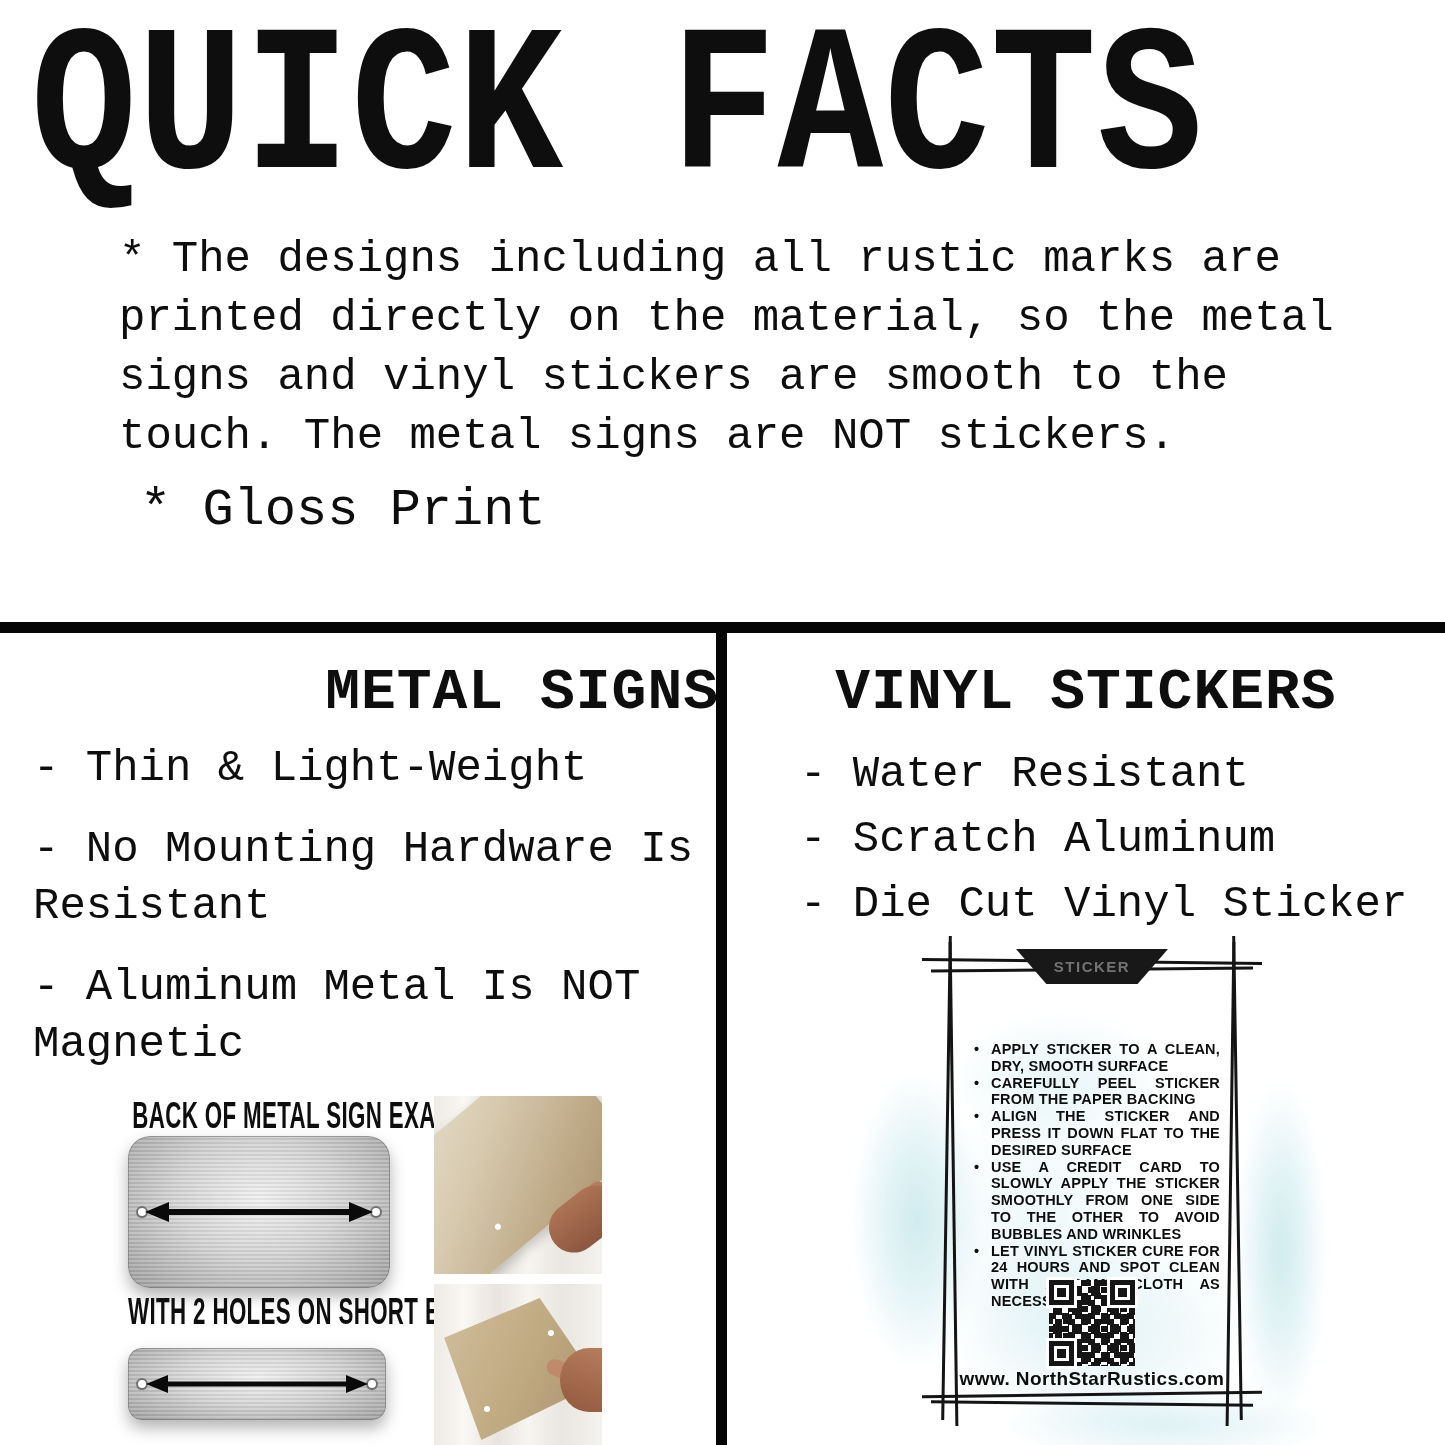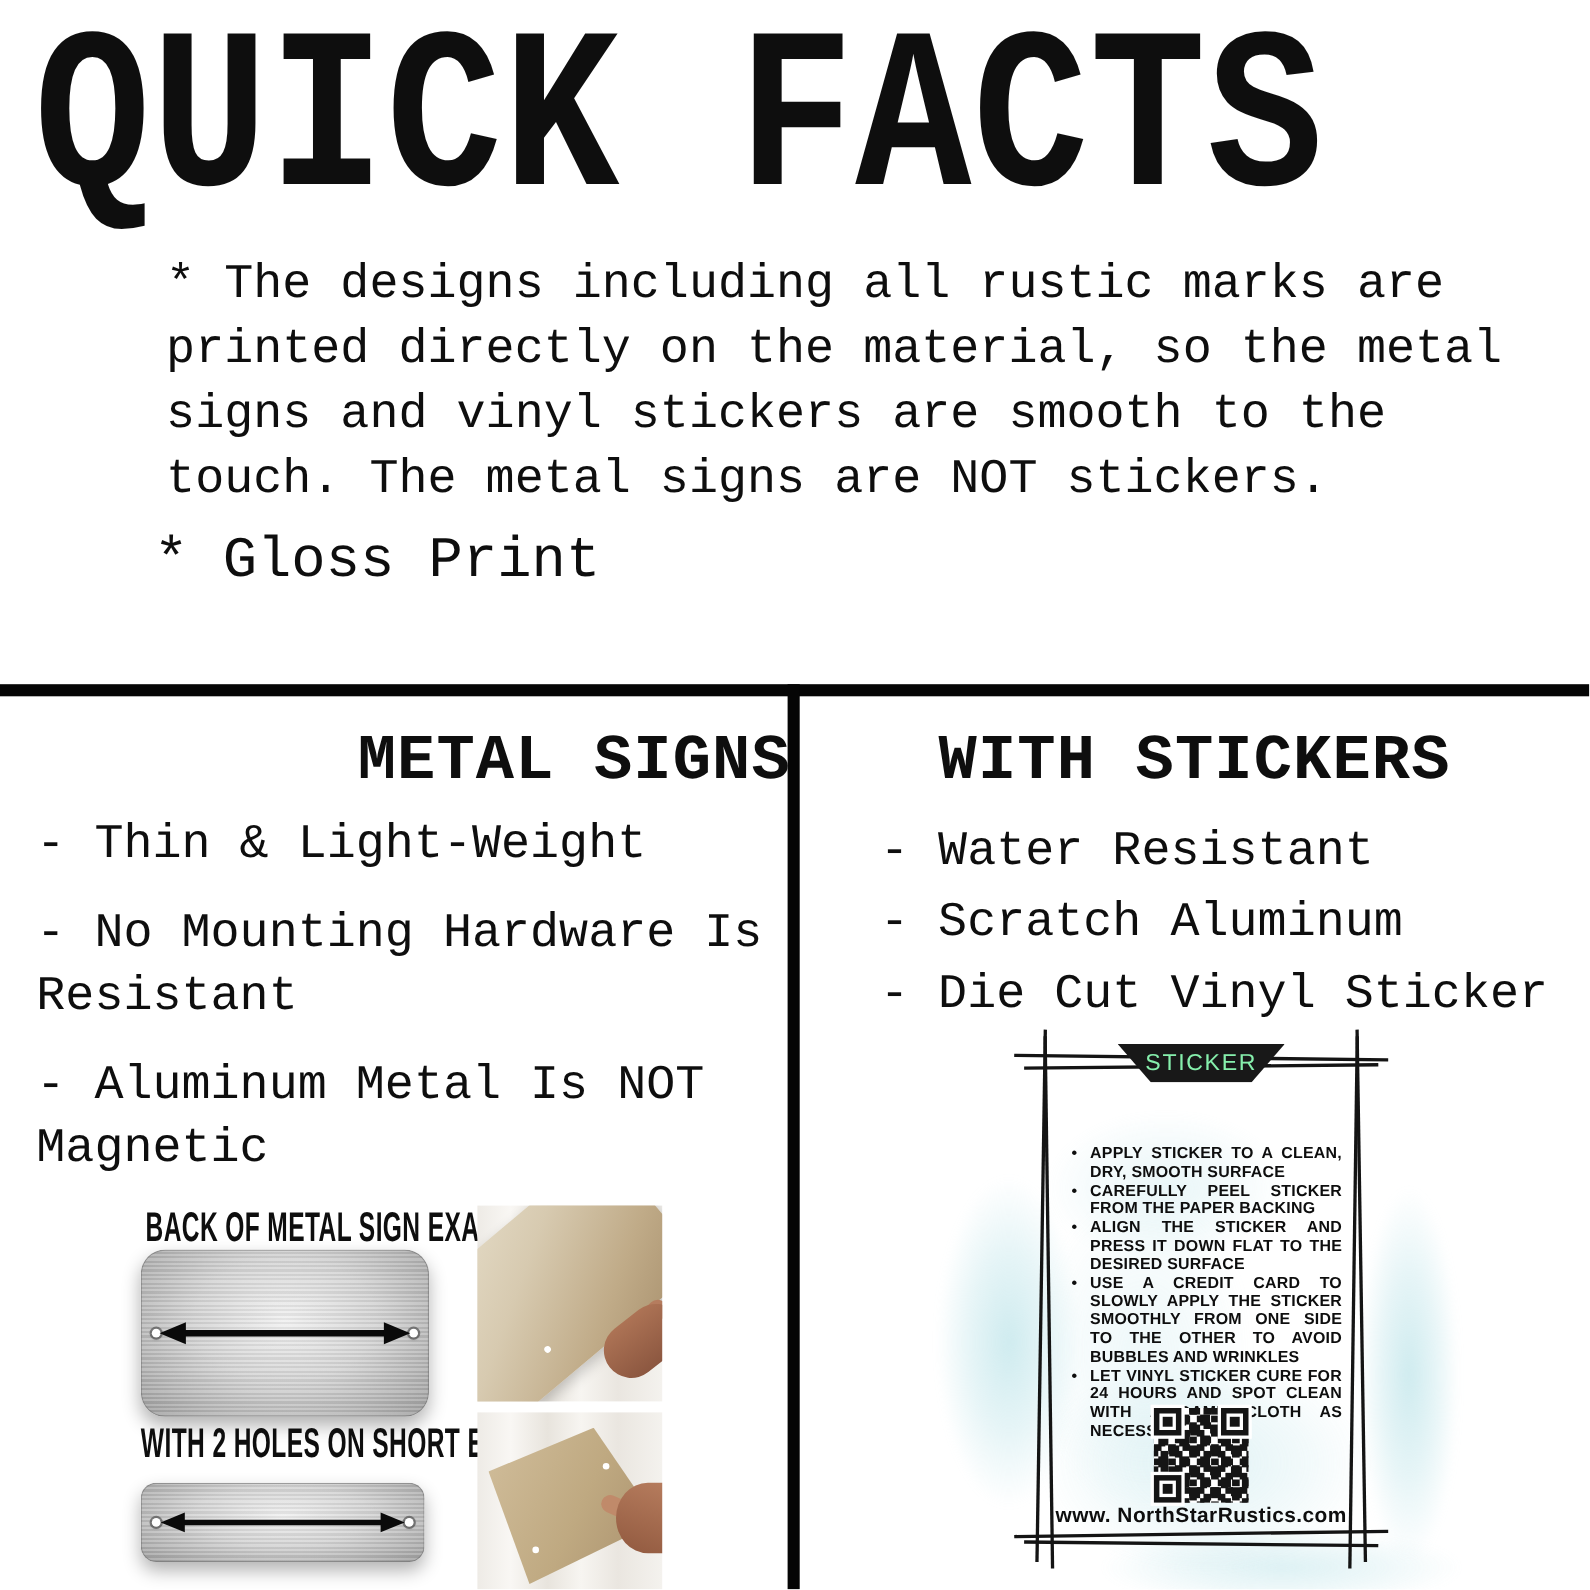--- a/index.html
+++ b/index.html
@@ -3,21 +3,21 @@
 <meta charset="utf-8">
 <style>
   html,body{margin:0;padding:0;background:#fff;}
   .page{position:relative;width:1445px;height:1445px;background:#fff;overflow:hidden;
         font-family:"Liberation Mono",monospace;color:#0e0e0e;}
 
   
   .page-title{position:absolute;top:8px;left:0;width:1235px;text-align:center;}
   .page-title span{display:inline-block;font-weight:bold;font-size:176px;line-height:1;
         letter-spacing:1px;transform:scaleY(1.18);transform-origin:top center;white-space:nowrap;}
-  .intro-par{position:absolute;left:151px;top:230px;width:1228px;
+  .intro-par{position:absolute;left:119px;top:230px;width:1228px;
         font-size:44px;line-height:59px;}
   .intro-fact1{position:absolute;left:140px;top:486px;font-size:52px;line-height:50px;}
   .intro-fact2{position:absolute;left:140px;top:566px;font-size:44px;line-height:50px;}
 
   
   .hdiv{position:absolute;left:0;top:622px;width:1445px;height:11px;background:#050505;}
   .vdiv{position:absolute;left:716px;top:622px;width:11px;height:823px;background:#050505;}
 
   
   .metal-header{position:absolute;left:0;top:660px;width:719px;text-align:right;
@@ -94,21 +94,21 @@
   .fl-top2{top:24px;left:-5px;right:-5px;height:3px;transform:rotate(-.55deg);}
   .fl-bot1{bottom:20px;left:-14px;right:-14px;height:3px;transform:rotate(-.8deg);}
   .fl-bot2{bottom:11px;left:-5px;right:-5px;height:3px;transform:rotate(.6deg);}
   .fl-left1{left:9px;top:-8px;bottom:-4px;width:3px;transform:rotate(.9deg);}
   .fl-left2{left:16px;top:-2px;bottom:-10px;width:3px;transform:rotate(-.8deg);}
   .fl-right1{right:9px;top:-8px;bottom:-4px;width:3px;transform:rotate(-.9deg);}
   .fl-right2{right:16px;top:-2px;bottom:-10px;width:3px;transform:rotate(.8deg);}
   .badge{position:absolute;top:5px;left:50%;transform:translateX(-50%);width:152px;height:35px;
         background:#181818;clip-path:polygon(0 0,100% 0,80% 100%,20% 100%);
         display:flex;align-items:center;justify-content:center;z-index:3;}
-  .badge span{color:#86efac;font-weight:400;font-size:21px;letter-spacing:1.5px;}
+  .badge span{color:#737373;font-weight:700;font-size:15px;letter-spacing:1.5px;}
   .card-heading{position:absolute;top:42px;left:0;width:100%;text-align:center;
         font-weight:700;font-size:32px;letter-spacing:1px;}
   .steps{position:absolute;top:97px;left:34px;width:250px;margin:0;padding:0;list-style:none;
         font-weight:700;font-size:14.5px;line-height:16.8px;letter-spacing:.2px;text-align:justify;}
   .steps li{position:relative;padding-left:21px;margin:0;}
   .steps li::before{content:"•";position:absolute;left:4px;top:0;}
   .qr{position:absolute;top:336px;left:50%;transform:translateX(-50%);width:86px;height:86px;
       background-color:#fff;background-image:
         repeating-conic-gradient(#151515 0% 25%,transparent 0% 50%),
         repeating-conic-gradient(transparent 0% 25%,#151515 0% 50%);
@@ -179,21 +179,21 @@
   </div>
   <div class="photo photo2">
     <div class="p2-sign">
       <span class="p2-hole1"></span>
       <span class="p2-hole2"></span>
     </div>
     <div class="p2-thumb"></div>
     <div class="p2-hand"></div>
   </div>
 
-  <div class="vinyl-header">WITH STICKERS</div>
+  <div class="vinyl-header">VINYL STICKERS</div>
   <div class="vinyl-bullets">
     <div>- Water Resistant</div>
     <div>- Scratch Aluminum</div>
     <div>- Die Cut Vinyl Sticker</div>
   </div>
 
   <div class="wc wc1"></div>
   <div class="wc wc2"></div>
   <div class="wc wc3"></div>
   <div class="wc wc4"></div>

